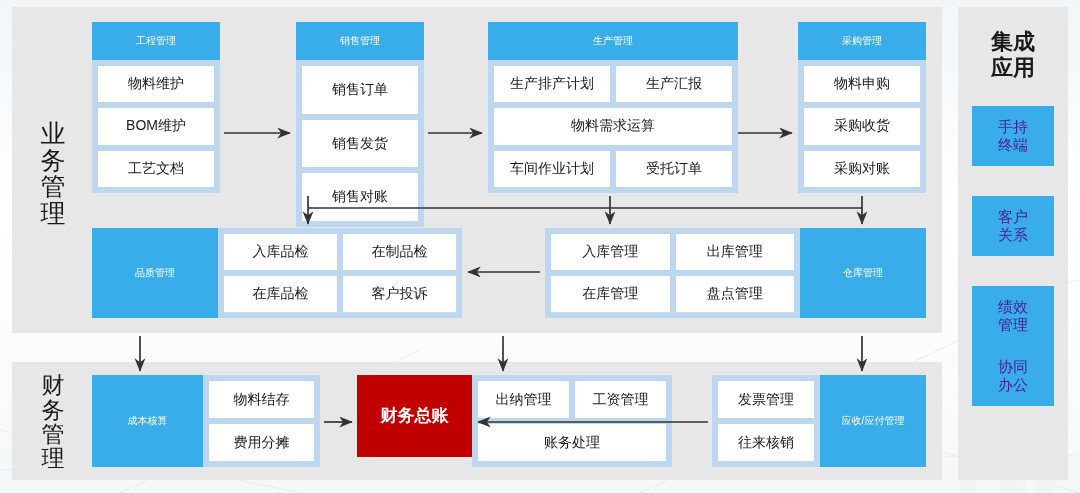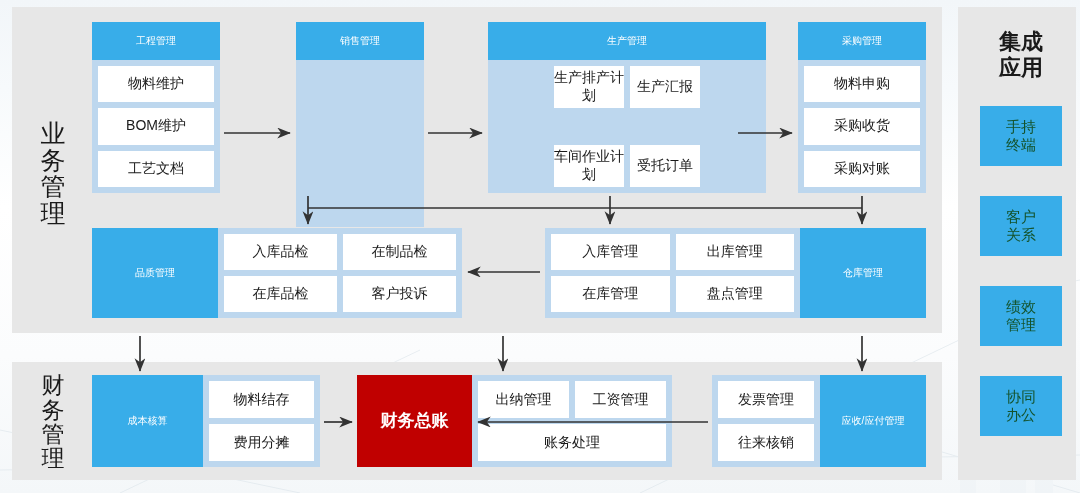--- a/index.html
+++ b/index.html
@@ -32,23 +32,23 @@
   .grow{display:flex;gap:6px;flex:1;}
   .cell{background:#fff;color:#1a1a1a;font-size:14px;display:flex;align-items:center;
     justify-content:center;text-align:center;flex:1;}
 
   
   .vgroup{position:absolute;background:#bdd7ee;display:flex;flex-direction:column;}
   .vgroup .ghead{width:100%;}
   .vgroup .gbody{gap:6px;}
   .vgroup .cell{padding:3px 0;}
 
-  .sidebar{position:absolute;background:#e7e7e7;display:flex;flex-direction:column;align-items:center;padding-left:8px;}
+  .sidebar{position:absolute;background:#e7e7e7;display:flex;flex-direction:column;align-items:center;}
   .sb-title{color:#1a1a1a;font-size:22px;font-weight:bold;line-height:1.2;text-align:center;}
-  .sb-item{background:#38ade9;color:#14532d;font-size:15px;line-height:1.2;text-align:center;
+  .sb-item{background:#38ade9;color:#4c1d95;font-size:15px;line-height:1.2;text-align:center;
     display:flex;align-items:center;justify-content:center;}
 
   .arrows{position:absolute;inset:0;pointer-events:none;}
   .arrows svg{width:100%;height:100%;display:block;}
 </style>
 </head>
 <body>
 
 <div id="stage">
 
@@ -90,30 +90,42 @@
           <div class="cell">BOM维护</div>
         </div>
       <div class="grow">
           <div class="cell">工艺文档</div>
         </div>
     </div>
   </div>
 
   <div class="vgroup" style="left:296px;top:22px;width:128px;height:205px;font-family:Liberation Serif, serif;">
     <div class="ghead" style="height:38px;">销售管理</div>
-  </div>
-
-  <div class="vgroup" style="left:488px;top:22px;width:278px;height:171px;align-items:center;">
+    <div class="gbody">
+      <div class="grow">
+          <div class="cell">销售订单</div>
+        </div>
+      <div class="grow">
+          <div class="cell">销售发货</div>
+        </div>
+      <div class="grow">
+          <div class="cell">销售对账</div>
+        </div>
+    </div>
+  </div>
+
+  <div class="vgroup" style="left:488px;top:22px;width:250px;height:171px;">
     <div class="ghead" style="height:38px;">生产管理</div>
     <div class="gbody">
       <div class="grow">
         <div class="cell">生产排产计划</div>
         <div class="cell">生产汇报</div>
       </div>
       <div class="grow">
+        <div class="cell">物料需求运算</div>
       </div>
       <div class="grow">
         <div class="cell">车间作业计划</div>
         <div class="cell">受托订单</div>
       </div>
     </div>
   </div>
 
   <div class="vgroup" style="left:798px;top:22px;width:128px;height:171px;">
     <div class="ghead" style="height:38px;">采购管理</div>
@@ -172,21 +184,21 @@
     <div class="gbody">
       <div class="grow">
           <div class="cell">物料结存</div>
         </div>
       <div class="grow">
           <div class="cell">费用分摊</div>
         </div>
     </div>
   </div>
 
-  <div class="ghead red" style="position:absolute;left:357px;top:375px;width:115px;height:92px;font-size:17px;">财务总账</div>
+  <div class="ghead red" style="position:absolute;left:357px;top:375px;width:115px;height:82px;font-size:17px;">财务总账</div>
 
   <div class="group" style="left:472px;top:375px;width:200px;height:92px;justify-content:flex-end;">
     <div class="gbody">
       <div class="grow">
         <div class="cell">出纳管理</div>
         <div class="cell">工资管理</div>
       </div>
       <div class="grow">
         <div class="cell">账务处理</div>
       </div>
@@ -225,21 +237,21 @@
       </div>
     </div>
 
     <div class="sb-item" style="width:82px;height:60px;margin-top:30px;">
       <div>
         <div>绩效</div>
         <div>管理</div>
       </div>
     </div>
 
-    <div class="sb-item" style="width:82px;height:60px;margin-top:30px;">
+    <div class="sb-item" style="width:82px;height:60px;">
       <div>
         <div>协同</div>
         <div>办公</div>
       </div>
     </div>
   </div>
 
   <div class="arrows">
     <svg viewBox="0 0 1080 493">
       <defs>

